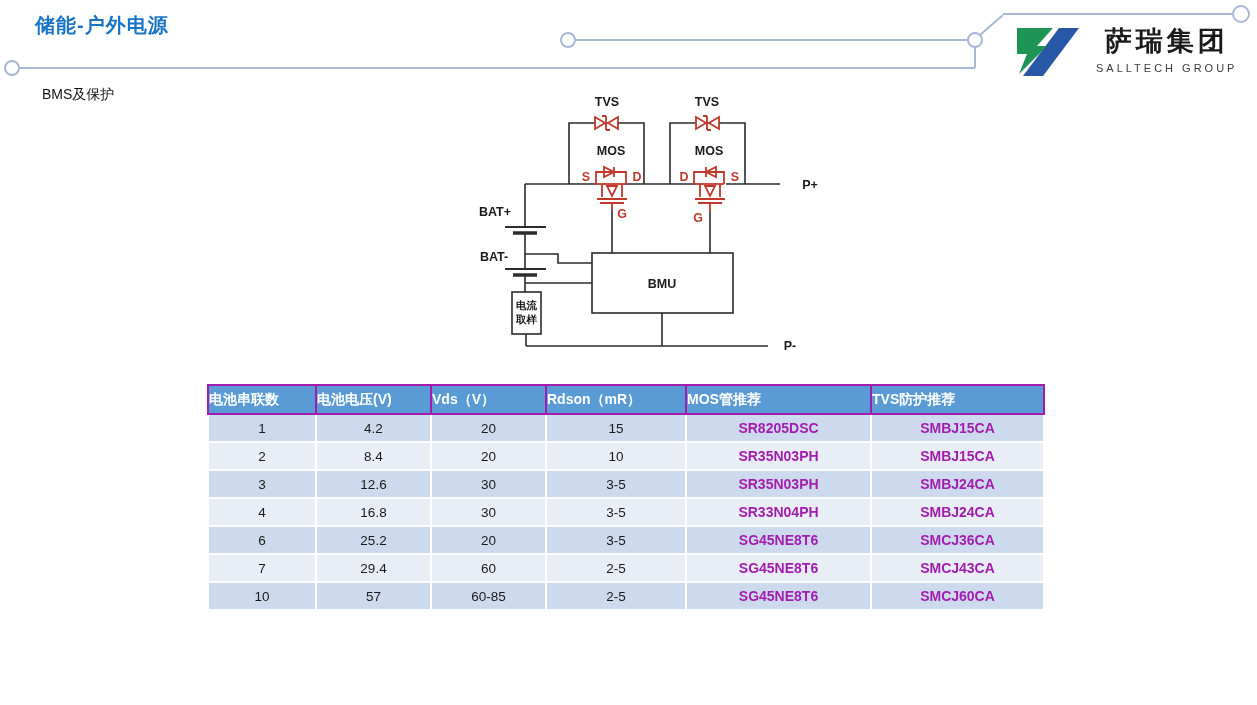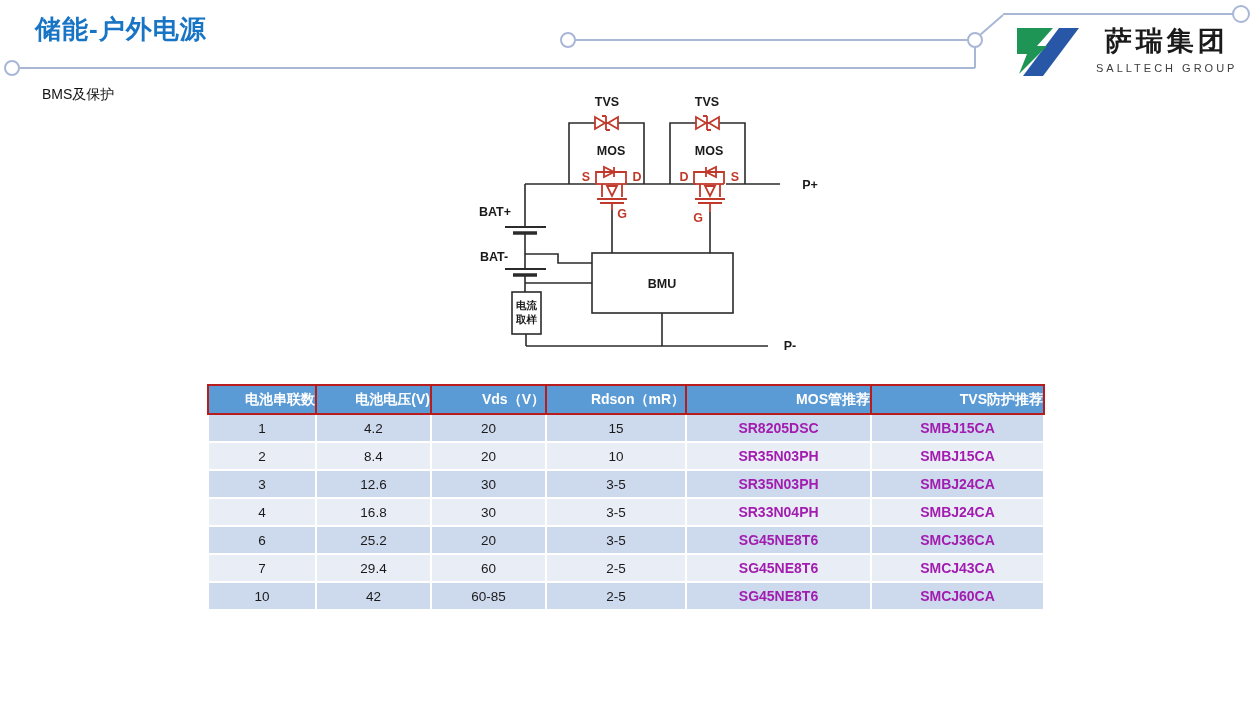--- a/index.html
+++ b/index.html
@@ -1,42 +1,42 @@
 <!DOCTYPE html>
 <html><head>
 <meta charset="utf-8">
 <style>
   * { margin:0; padding:0; box-sizing:border-box; }
   html,body { width:1257px; height:705px; background:#fff; overflow:hidden;
               font-family:"Liberation Sans", sans-serif; }
   .slide { position:relative; width:1257px; height:705px; background:#fff; }
 
   
-  .page-title { position:absolute; left:35px; top:12px; font-size:26px; font-weight:bold;
+  .page-title { position:absolute; left:35px; top:12px; font-size:20px; font-weight:bold;
                 color:#1874C4; letter-spacing:1px; }
   .subtitle   { position:absolute; left:42px; top:86px; font-size:14px; color:#111; }
 
   .deco-svg   { position:absolute; left:0; top:0; pointer-events:none; }
 
   
   .logo { position:absolute; left:1014px; top:26px; display:flex; align-items:flex-start; }
   .logo-mark { width:74px; height:52px; }
   .logo-text { margin-left:8px;text-align:center; }
   .logo-cn { font-size:27px; font-weight:bold; color:#1a1a1a; letter-spacing:4px; line-height:30px; }
   .logo-en { font-size:11px; color:#3c3c3c; letter-spacing:3px; margin-top:6px; }
 
   
   .circuit-svg { position:absolute; left:450px; top:88px; }
   .circuit-svg text { font-family:"Liberation Sans", sans-serif; }
 
   
   .spec-table { position:absolute; left:207px; top:384px; width:836px;
                 border-collapse:collapse; table-layout:fixed; }
   .spec-table th { background:#5B9BD5; color:#fff; font-size:14px; font-weight:bold;
-                   height:29px; text-align:right; border:2px solid #b91c1c; }
+                   height:29px; text-align:left; border:2px solid #a21caf; }
   .spec-table td { height:28px; text-align:center; font-size:13.5px; color:#1a1a1a;
                    border:2px solid #fff; }
   .spec-table tbody tr:nth-child(odd)  td { background:#CDD9EC; }
   .spec-table tbody tr:nth-child(even) td { background:#E9EDF6; }
   .spec-table td.red { color:#a21caf; font-weight:bold; font-size:14px; }
 </style>
 </head>
 <body>
 
 <div class="slide">
@@ -218,21 +218,21 @@
       <tr>
         <td>7</td>
         <td>29.4</td>
         <td>60</td>
         <td>2-5</td>
         <td class="red">SG45NE8T6</td>
         <td class="red">SMCJ43CA</td>
       </tr>
       <tr>
         <td>10</td>
-        <td>42</td>
+        <td>57</td>
         <td>60-85</td>
         <td>2-5</td>
         <td class="red">SG45NE8T6</td>
         <td class="red">SMCJ60CA</td>
       </tr>
     </tbody>
   </table>
 
 </div>
 

